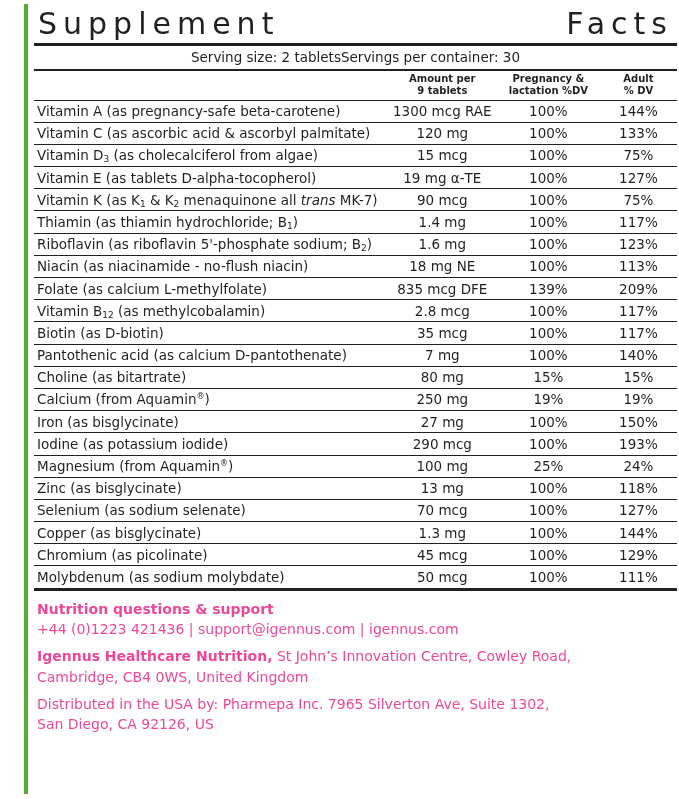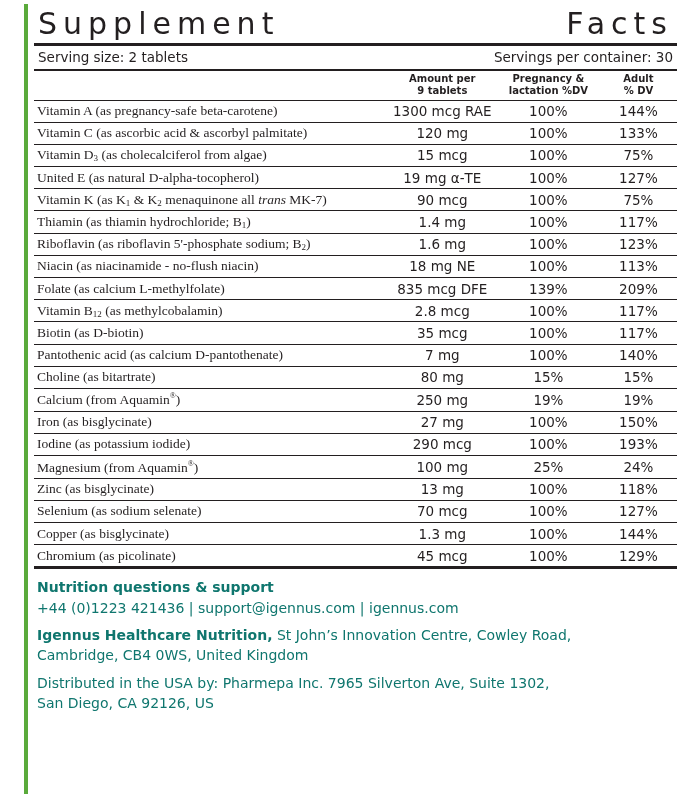--- a/index.html
+++ b/index.html
@@ -39,21 +39,21 @@
   }
   .sf-title .word {
     white-space: nowrap;
   }
   .rule-thick {
     border-bottom: 3px solid #231f20;
     margin: 1px 0 0 0;
   }
   .serving-row {
     display: flex;
-    justify-content: space-between;
+    justify-content: center;
     font-size: 13.5px;
     padding: 3px 4px 4px 4px;
   }
   
   table.facts {
     width: 100%;
     border-collapse: collapse;
     font-size: 13.5px;
   }
   table.facts th, table.facts td {
@@ -68,21 +68,21 @@
   }
   .colhead td.c-name { width: 55%; }
   .colhead td.c-amt  { width: 17%; text-align: center; }
   .colhead td.c-preg { width: 16%; text-align: center; }
   .colhead td.c-adult{ width: 12%; text-align: center; }
   .facts tbody tr td {
     border-top: 1px solid #231f20;
     padding: 2.5px 0 2.5px 0;
     line-height: 1.2;
   }
-  .facts tbody tr td.c-name { padding-left: 3px; font-family: Liberation Serif, serif; }
+  .facts tbody tr td.c-name { padding-left: 3px; }
   .facts tbody tr td.c-amt,
   .facts tbody tr td.c-preg,
   .facts tbody tr td.c-adult { text-align: center; }
   .head-rule-top td { border-top: 2px solid #231f20 !important; }
   .head-rule-bot td { border-top: 1px solid #231f20 !important; }
   sub {
     font-size: 9px;
     vertical-align: baseline;
     position: relative;
     top: 2px;
@@ -100,21 +100,21 @@
   .other-row {
     display: flex;
     justify-content: space-between;
     align-items: baseline;
     font-size: 13.5px;
     padding: 6px 3px 2px 3px;
   }
   .other-row .label { font-weight: bold; }
   .other-row .dv { font-size: 12.5px; }
   .green {
-    color: #0f766e;
+    color: #ec4899;
   }
   .contact {
     padding: 8px 3px 0 3px;
     font-size: 14px;
     line-height: 1.45;
   }
   .contact .b { font-weight: bold; }
   .block { margin-top: 7px; }
 </style>
 </head>
@@ -162,21 +162,21 @@
           <td class="c-preg">100%</td>
           <td class="c-adult">133%</td>
         </tr>
         <tr>
           <td class="c-name">Vitamin D<sub>3</sub> (as cholecalciferol from algae)</td>
           <td class="c-amt">15 mcg</td>
           <td class="c-preg">100%</td>
           <td class="c-adult">75%</td>
         </tr>
         <tr>
-          <td class="c-name">United E (as natural D-alpha-tocopherol)</td>
+          <td class="c-name">Vitamin E (as tablets D-alpha-tocopherol)</td>
           <td class="c-amt">19 mg α-TE</td>
           <td class="c-preg">100%</td>
           <td class="c-adult">127%</td>
         </tr>
         <tr>
           <td class="c-name">Vitamin K (as K<sub>1</sub> &amp; K<sub>2</sub> menaquinone all <span class="ital">trans</span> MK-7)</td>
           <td class="c-amt">90 mcg</td>
           <td class="c-preg">100%</td>
           <td class="c-adult">75%</td>
         </tr>
@@ -268,20 +268,26 @@
           <td class="c-name">Copper (as bisglycinate)</td>
           <td class="c-amt">1.3 mg</td>
           <td class="c-preg">100%</td>
           <td class="c-adult">144%</td>
         </tr>
         <tr>
           <td class="c-name">Chromium (as picolinate)</td>
           <td class="c-amt">45 mcg</td>
           <td class="c-preg">100%</td>
           <td class="c-adult">129%</td>
+        </tr>
+        <tr>
+          <td class="c-name">Molybdenum (as sodium molybdate)</td>
+          <td class="c-amt">50 mcg</td>
+          <td class="c-preg">100%</td>
+          <td class="c-adult">111%</td>
         </tr>
       </tbody>
   </table>
 
   <div class="after-table"></div>
 
 
   <div class="contact">
     <div class="green b">Nutrition questions &amp; support</div>
     <div class="green">+44 (0)1223 421436 | support@igennus.com | igennus.com</div>

